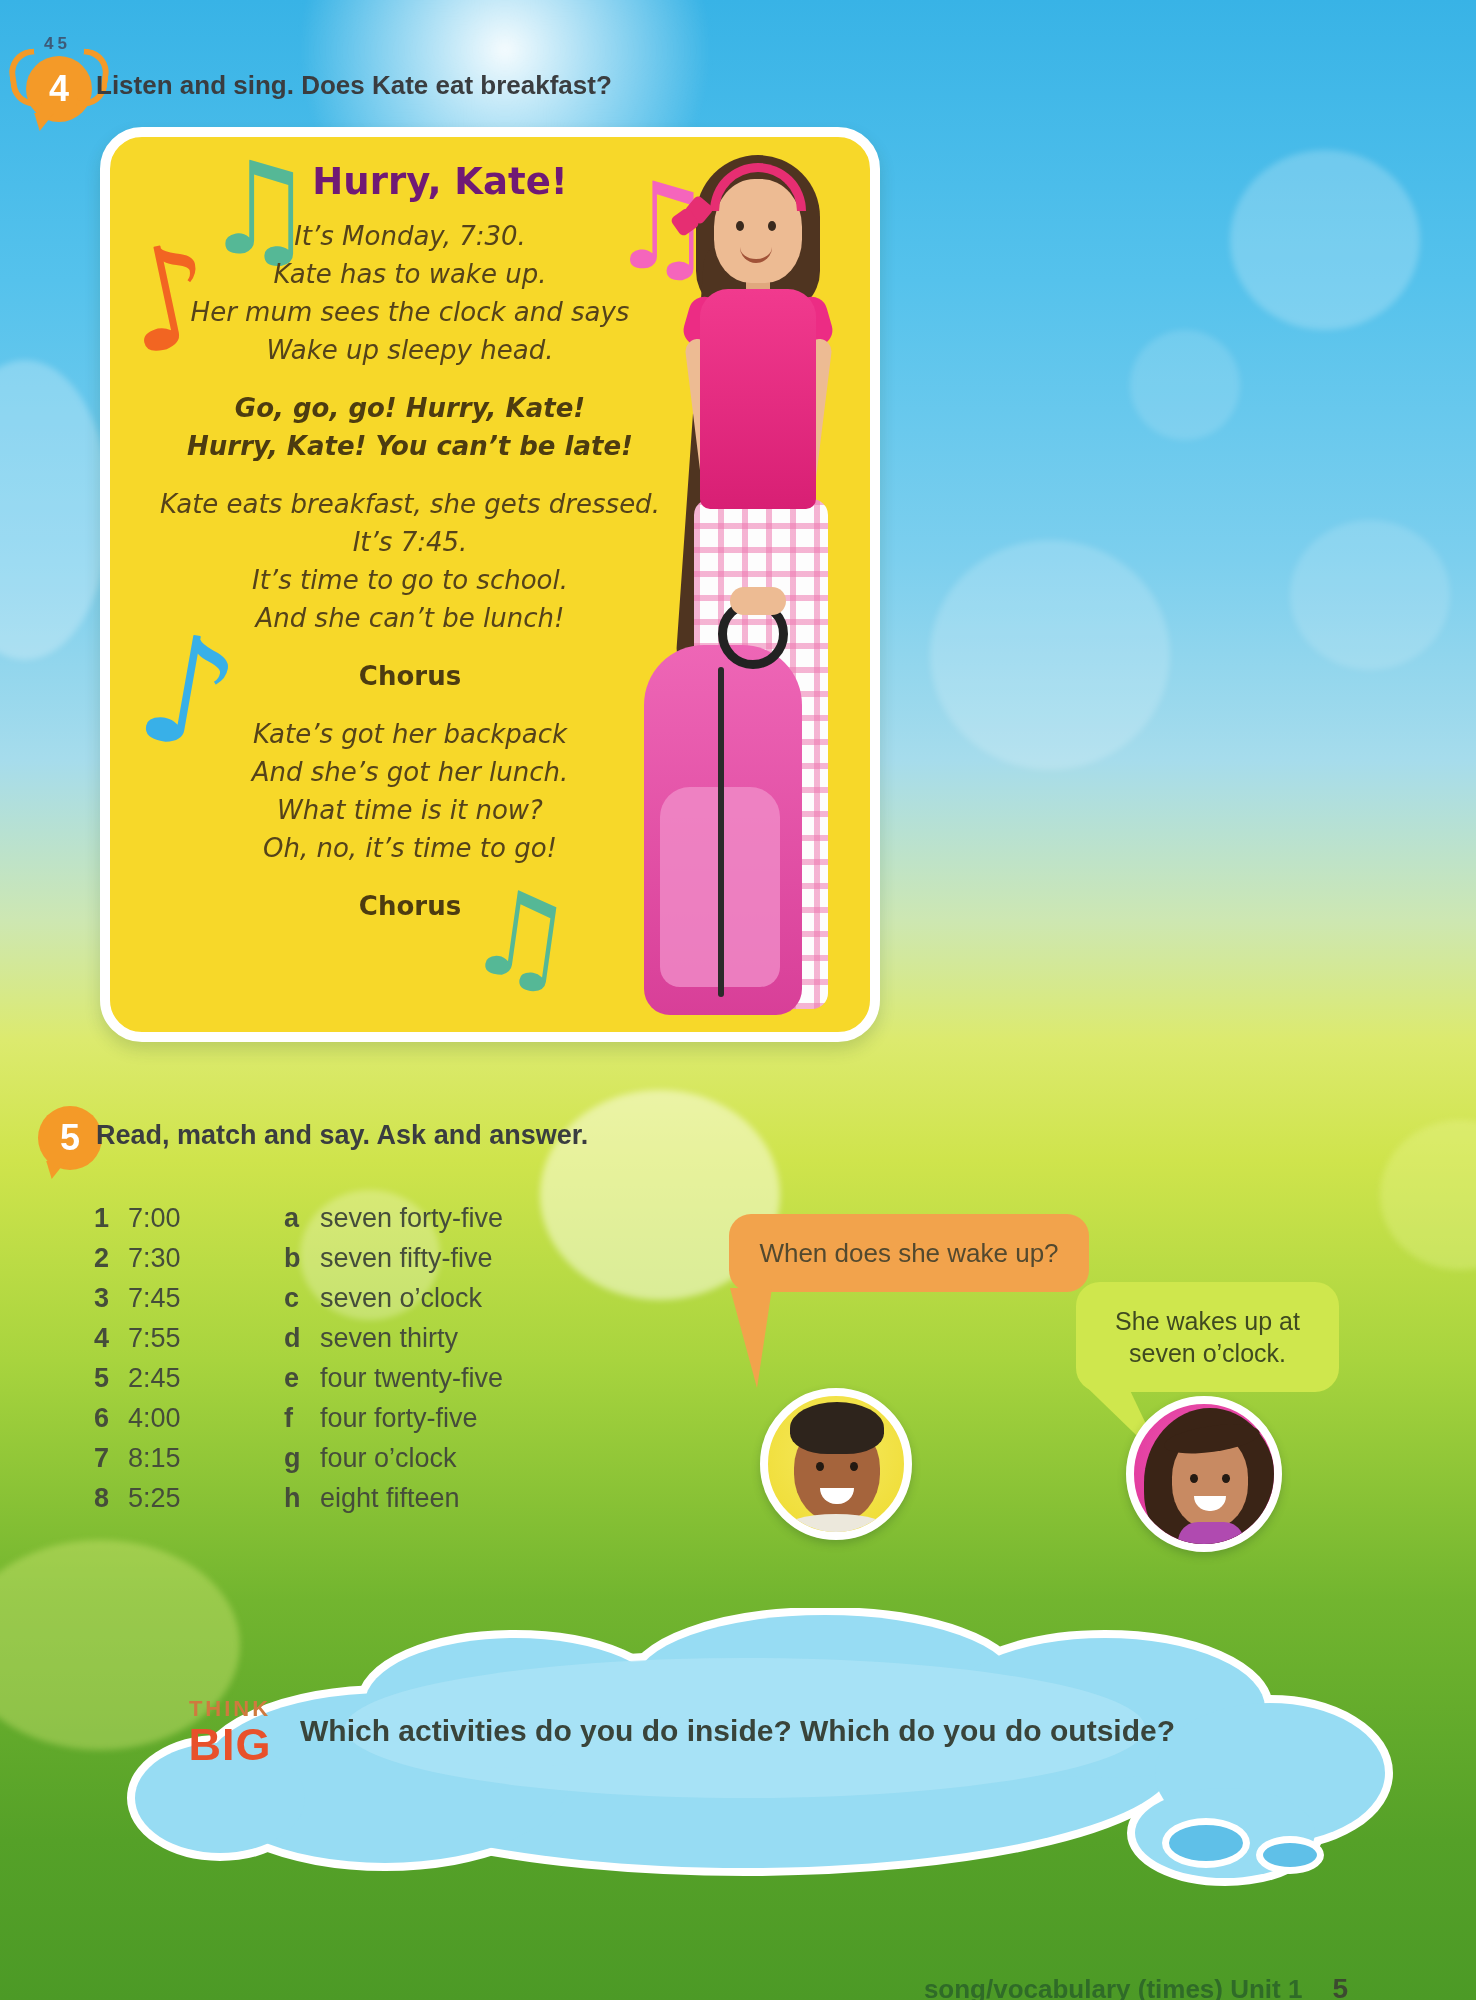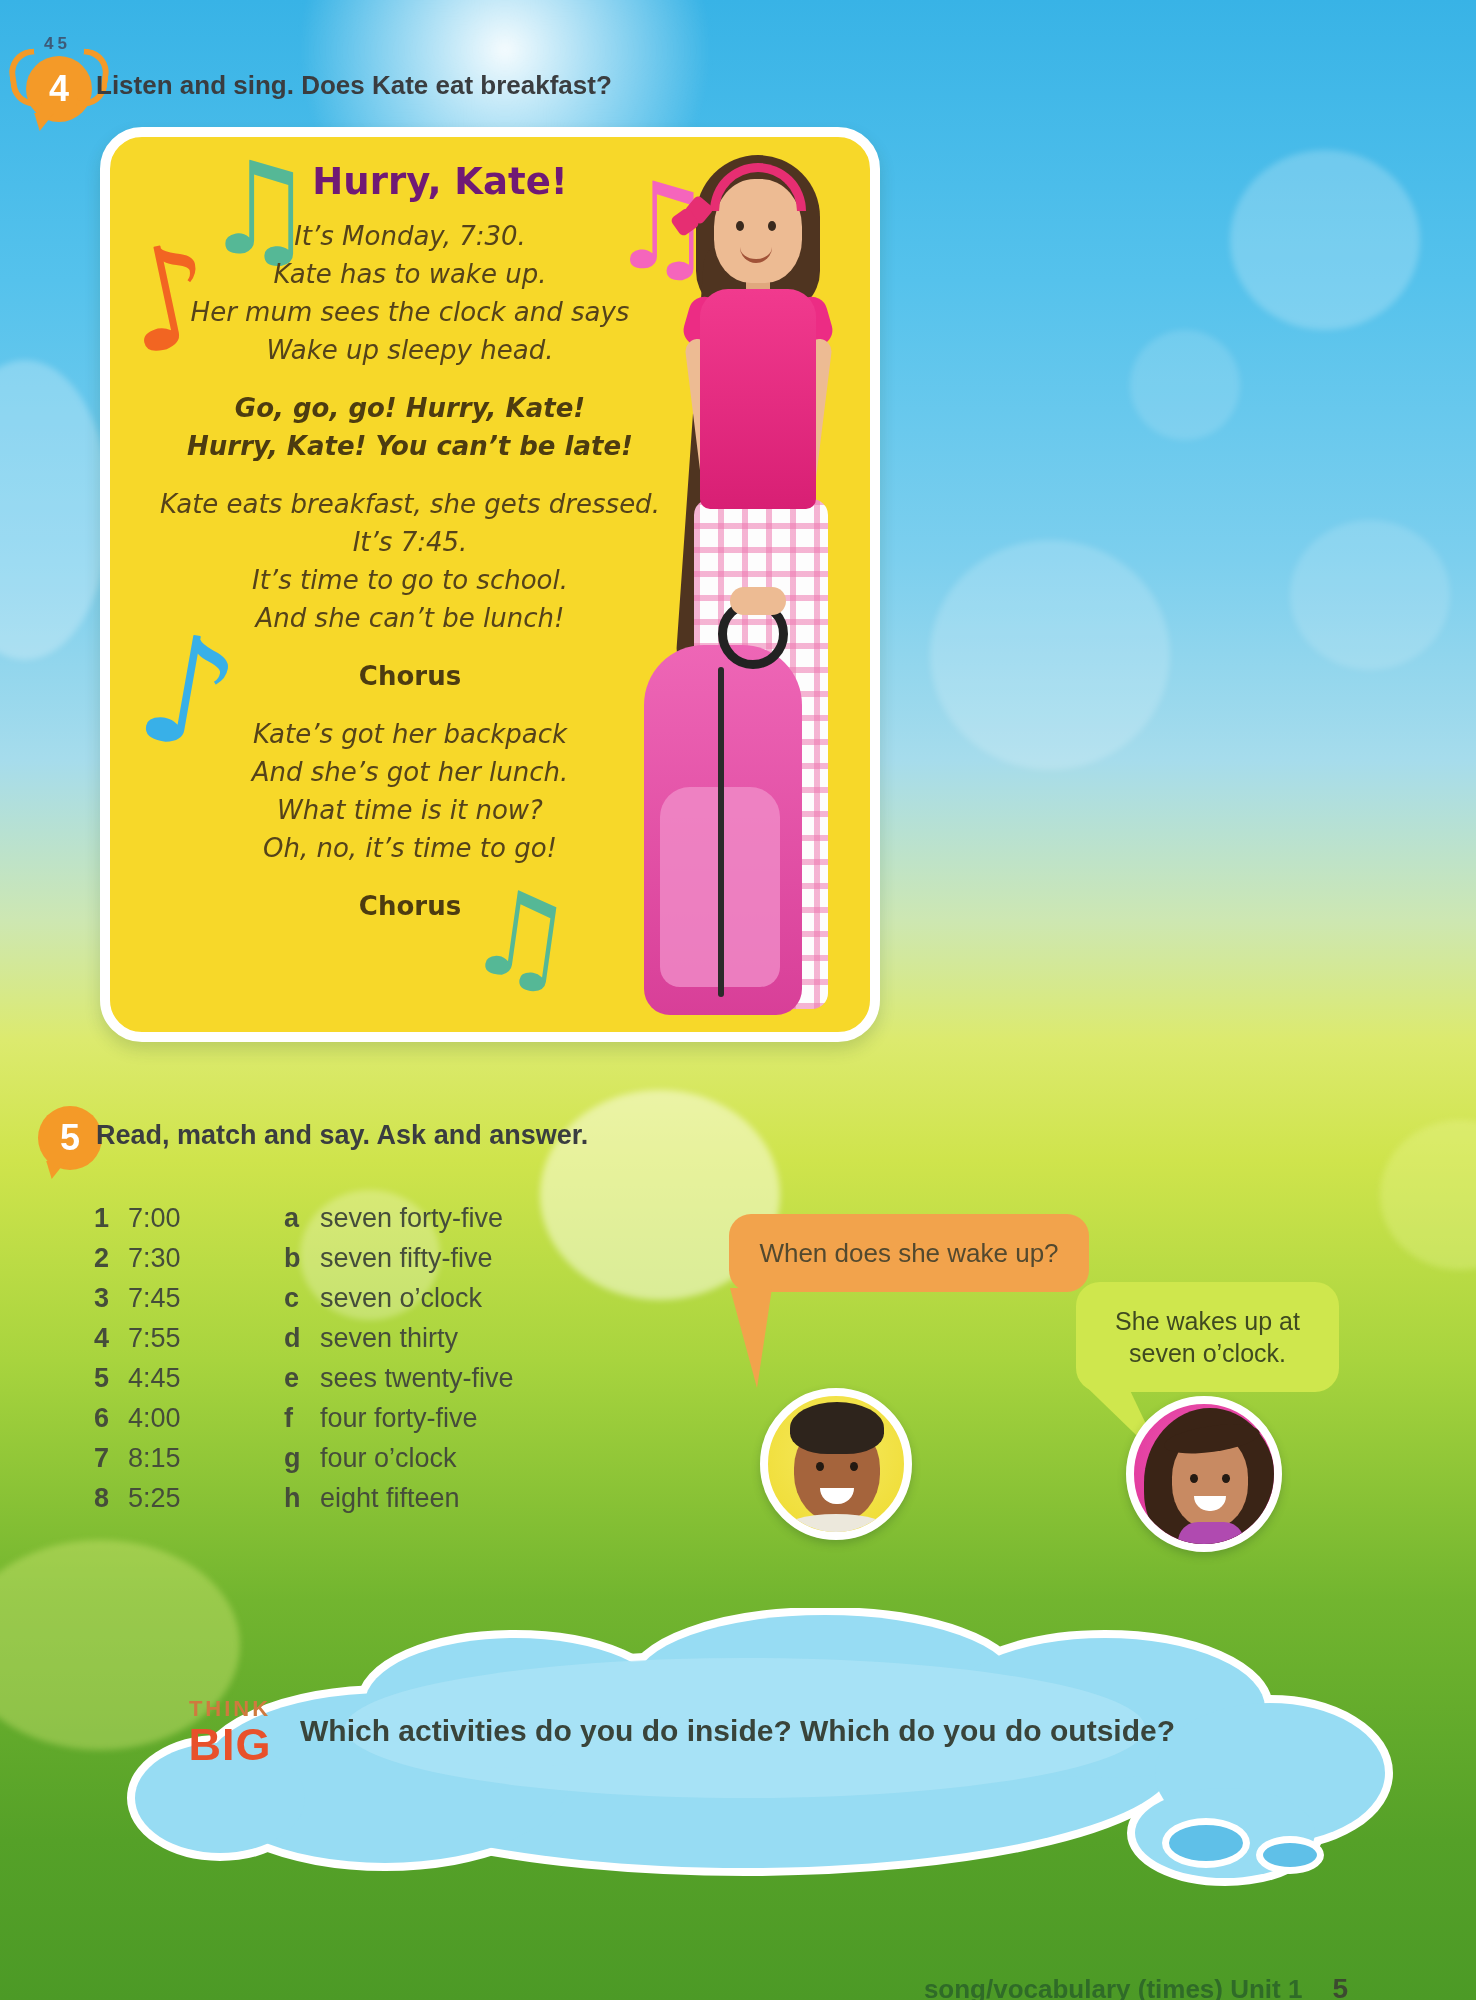--- a/index.html
+++ b/index.html
@@ -236,23 +236,23 @@
       <span class="mp">seven o’clock</span>
     </div>
     <div class="mrow">
       <span class="mn">4</span>
       <span class="mt">7:55</span>
       <span class="ml">d</span>
       <span class="mp">seven thirty</span>
     </div>
     <div class="mrow">
       <span class="mn">5</span>
-      <span class="mt">4:45</span>
+      <span class="mt">2:45</span>
       <span class="ml">e</span>
-      <span class="mp">sees twenty-five</span>
+      <span class="mp">four twenty-five</span>
     </div>
     <div class="mrow">
       <span class="mn">6</span>
       <span class="mt">4:00</span>
       <span class="ml">f</span>
       <span class="mp">four forty-five</span>
     </div>
     <div class="mrow">
       <span class="mn">7</span>
       <span class="mt">8:15</span>

